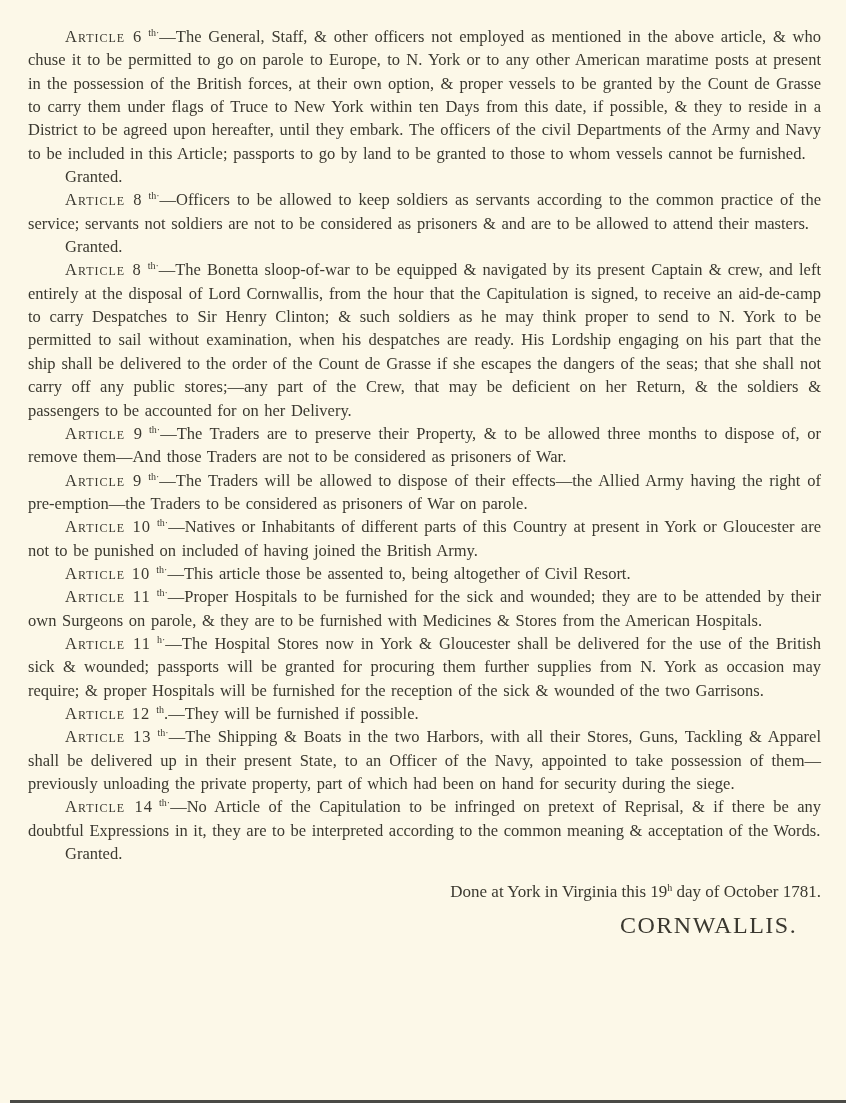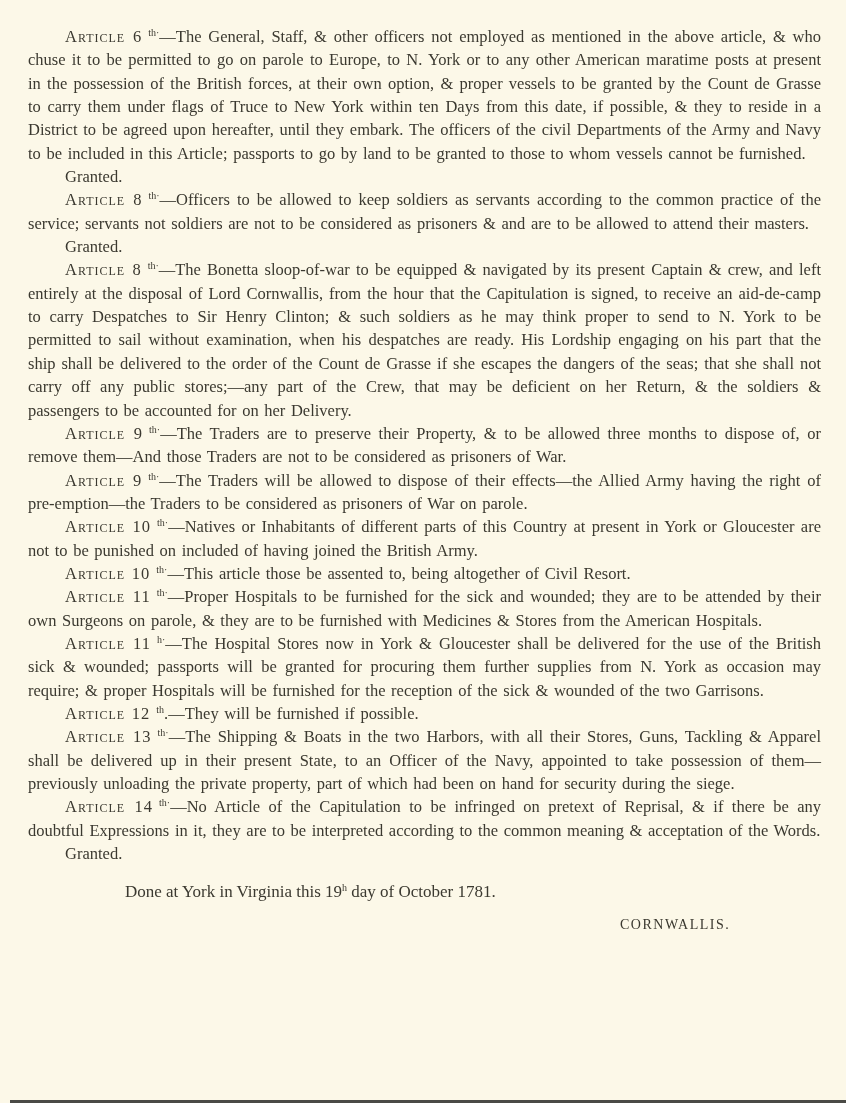--- a/index.html
+++ b/index.html
@@ -39,27 +39,27 @@
     line-height: 0;
     vertical-align: 6px;
     letter-spacing: 0;
     word-spacing: 0;
   }
   .dateline {
     margin: 15px 0 0 97px;
     font-size: 17px;
     line-height: 23.35px;
     text-indent: 0;
-    text-align: left;
+    text-align: right;
   }
   .sigs {
     margin: 7px 0 0 592px;
   }
   .sig {
-    font-size: 14px;
+    font-size: 24px;
     line-height: 28.5px;
     letter-spacing: 1.5px;
     color: #3a382f;
   }
   .bottom-edge {
     position: absolute;
     left: 10px;
     right: 0;
     bottom: 0;
     height: 3px;

